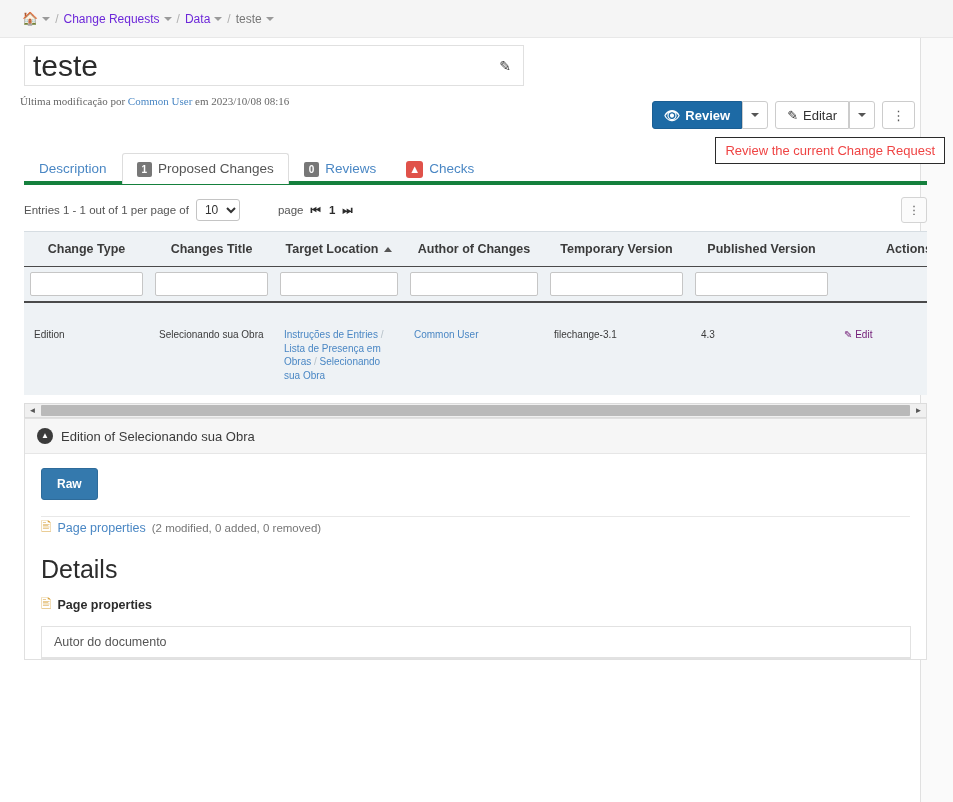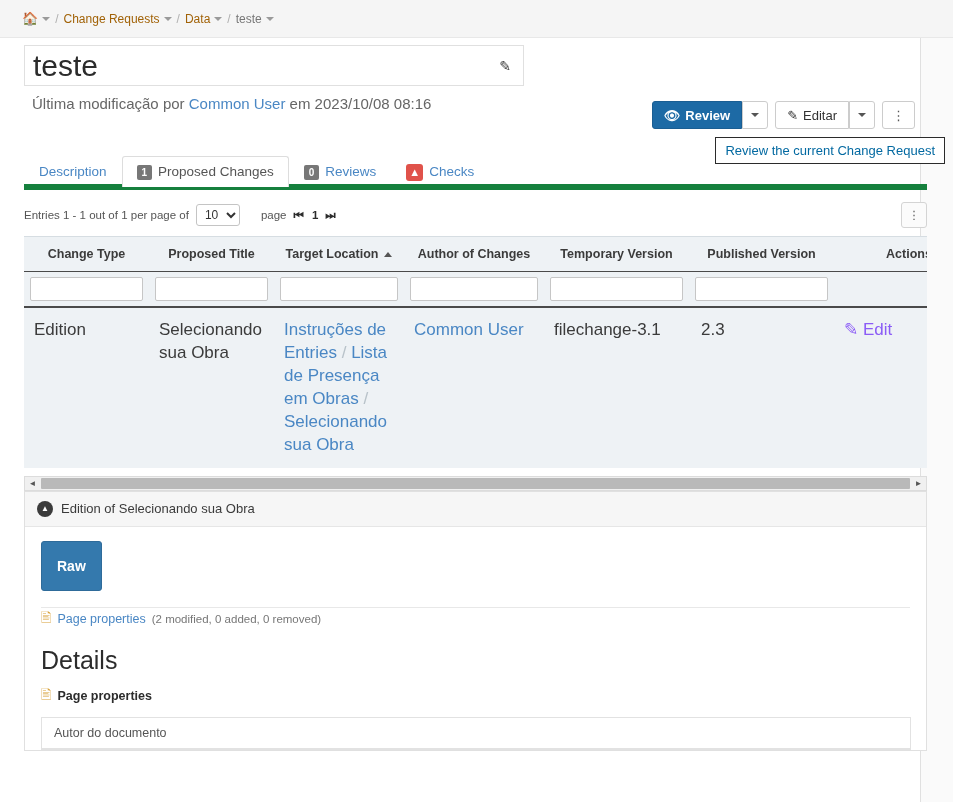--- a/index.html
+++ b/index.html
@@ -19,21 +19,21 @@
     height: 38px;
     background: #f5f5f5;
     border-bottom: 1px solid #e8e8e8;
     display: flex;
     align-items: center;
     padding: 0 0 0 22px;
     font-size: 12px;
     color: #777;
   }
   .bc-home { color: #5a5a5a; font-size: 13px; }
-  .bc-link { color: #a16207; text-decoration: none; }
+  .bc-link { color: #6d28d9; text-decoration: none; }
   .bc-sep { color: #b0b0b0; margin: 0 5px; }
   .caret {
     display: inline-block;
     width: 0; height: 0;
     border-left: 4px solid transparent;
     border-right: 4px solid transparent;
     border-top: 4px solid #9a9a9a;
     margin-left: 4px;
     vertical-align: middle;
   }
@@ -86,23 +86,24 @@
   }
   .doc-title {
     font-size: 30px;
     color: #2c2c2c;
     font-weight: normal;
     line-height: 1;
     margin: 0;
   }
   .pencil-ico { color: #333; font-size: 14px; }
   .last-modified {
-    margin: 9px 0 0 20px;
-    font-size: 15px;
+    margin: 9px 0 0 8px;
+    font-size: 11px;
     color: #666;
+    font-family: Liberation Serif, serif;
   }
   .last-modified a { color: #4a87c4; text-decoration: none; }
 
   .actions-bar {
     position: absolute;
     top: 56px; right: 38px;
     display: flex;
     align-items: flex-start;
   }
   .btn {
@@ -142,33 +143,33 @@
     border-left: 4px solid transparent;
     border-right: 4px solid transparent;
     border-top: 4px solid #555;
   }
 
   .tooltip {
     position: absolute;
     top: 92px; right: 8px;
     background: #fff;
     border: 1px solid #2b2b2b;
-    color: #0369a1;
+    color: #ef4444;
     font-size: 13px;
     padding: 5px 9px;
     white-space: nowrap;
     z-index: 50;
   }
 
   
   .tabs-wrap {
     margin: 46px 0 0 12px;
-    border-bottom: 6px solid #15803d;
-    display: flex;
-    align-items: center;
+    border-bottom: 4px solid #15803d;
+    display: flex;
+    align-items: flex-start;
     height: 32px;
     width: 903px;
   }
   .tab {
     padding: 7px 14px 7px 14px;
     font-size: 13.5px;
     color: #4a87c4;
     cursor: pointer;
     display: flex;
     align-items: center;
@@ -283,31 +284,31 @@
     height: 24px;
     border: 1px solid #c6c6c6;
     border-radius: 2px;
     background: #fff;
     font-family: "Liberation Sans", sans-serif;
     font-size: 12px;
     padding: 0 4px;
   }
   table.lt tbody td {
     background: #eef2f5;
-    padding: 11px 6px 11px 10px;
+    padding: 25px 6px 11px 10px;
     vertical-align: top;
     color: #3b3b3b;
-    font-size: 17px;
+    font-size: 10px;
     line-height: 1.35;
     margin-left: 48px;
   }
   table.lt tbody tr { height: 93px; }
   td a { color: #4a87c4; text-decoration: none; }
   .loc-sep { color: #b8c2c9; }
-  .edit-link { color: #8b5cf6; white-space: nowrap; }
+  .edit-link { color: #701a75; white-space: nowrap; }
 
   
   .hscroll {
     margin: 8px 0 0 12px;
     width: 903px;
     height: 15px;
     background: #f0f0f0;
     border: 1px solid #dcdcdc;
     display: flex;
     align-items: center;
@@ -362,24 +363,24 @@
     justify-content: center;
     font-size: 8px;
     line-height: 1;
     flex: 0 0 auto;
   }
   .panel-body { padding: 14px 16px 0 16px; }
   .btn-raw {
     background: #3479ad;
     border: 1px solid #2e6b9a;
     color: #fff;
-    font-size: 14px;
+    font-size: 12px;
     font-weight: bold;
     border-radius: 3px;
-    padding: 16px 15px;
+    padding: 8px 15px;
     cursor: pointer;
     font-family: "Liberation Sans", sans-serif;
   }
   .hr-light { border: none; border-top: 1px solid #e8e8e8; margin: 16px 0 0 0; }
   h3.sub-h {
     font-size: 25px;
     font-weight: normal;
     color: #2c2c2c;
     margin: 16px 0 10px 0;
   }
@@ -488,21 +489,21 @@
       <span>Checks</span>
     </div>
   </div>
 
   <div class="lt-toolbar">
     <div class="lt-pagination">
       <span>Entries 1 - 1 out of 1 per page of</span>
       <select class="lt-select">
         <option>10</option>
       </select>
-      <span style="margin-left:14px">page</span>
+      <span style="margin-left:31px">page</span>
       <span class="pg-nav">⏮</span>
       <span class="pg-cur">1</span>
       <span class="pg-nav">⏭</span>
     </div>
     <div class="lt-opts">
       <span>⋮</span>
     </div>
   </div>
 
   <div class="table-scroll">
@@ -512,21 +513,21 @@
           <col style="width:125px">
           <col style="width:130px">
         <col style="width:140px">
           <col style="width:145px">
           <col style="width:145px">
           <col style="width:150px">
       </colgroup>
       <thead>
         <tr>
           <th><span>Change Type</span></th>
-          <th><span>Proposed Title</span></th>
+          <th><span>Changes Title</span></th>
           <th><span>Target Location</span><span class="sort-asc"></span></th>
           <th><span>Author of Changes</span></th>
           <th><span>Temporary Version</span></th>
           <th><span>Published Version</span></th>
           <th><span>Actions</span></th>
         </tr>
         <tr>
           <th class="filter-cell"><input class="filter-input" style=""></th>
           <th class="filter-cell"><input class="filter-input" style=""></th>
           <th class="filter-cell"><input class="filter-input" style=""></th>
@@ -544,21 +545,21 @@
             <a href="#">Instruções de Entries</a>
             <span class="loc-sep">/</span>
             <a href="#">Lista de Presença em Obras</a>
             <span class="loc-sep">/</span>
             <a href="#">Selecionando sua Obra</a>
           </td>
           <td>
             <a href="#">Common User</a>
           </td>
           <td style="text-align:left;padding-left:10px">filechange-3.1</td>
-          <td style="text-align:left;padding-left:12px">2.3</td>
+          <td style="text-align:left;padding-left:12px">4.3</td>
           <td>
             <a href="#" class="edit-link">
               <span>✎</span>
               <span>Edit</span>
             </a>
           </td>
         </tr>
       </tbody>
     </table>
   </div>

